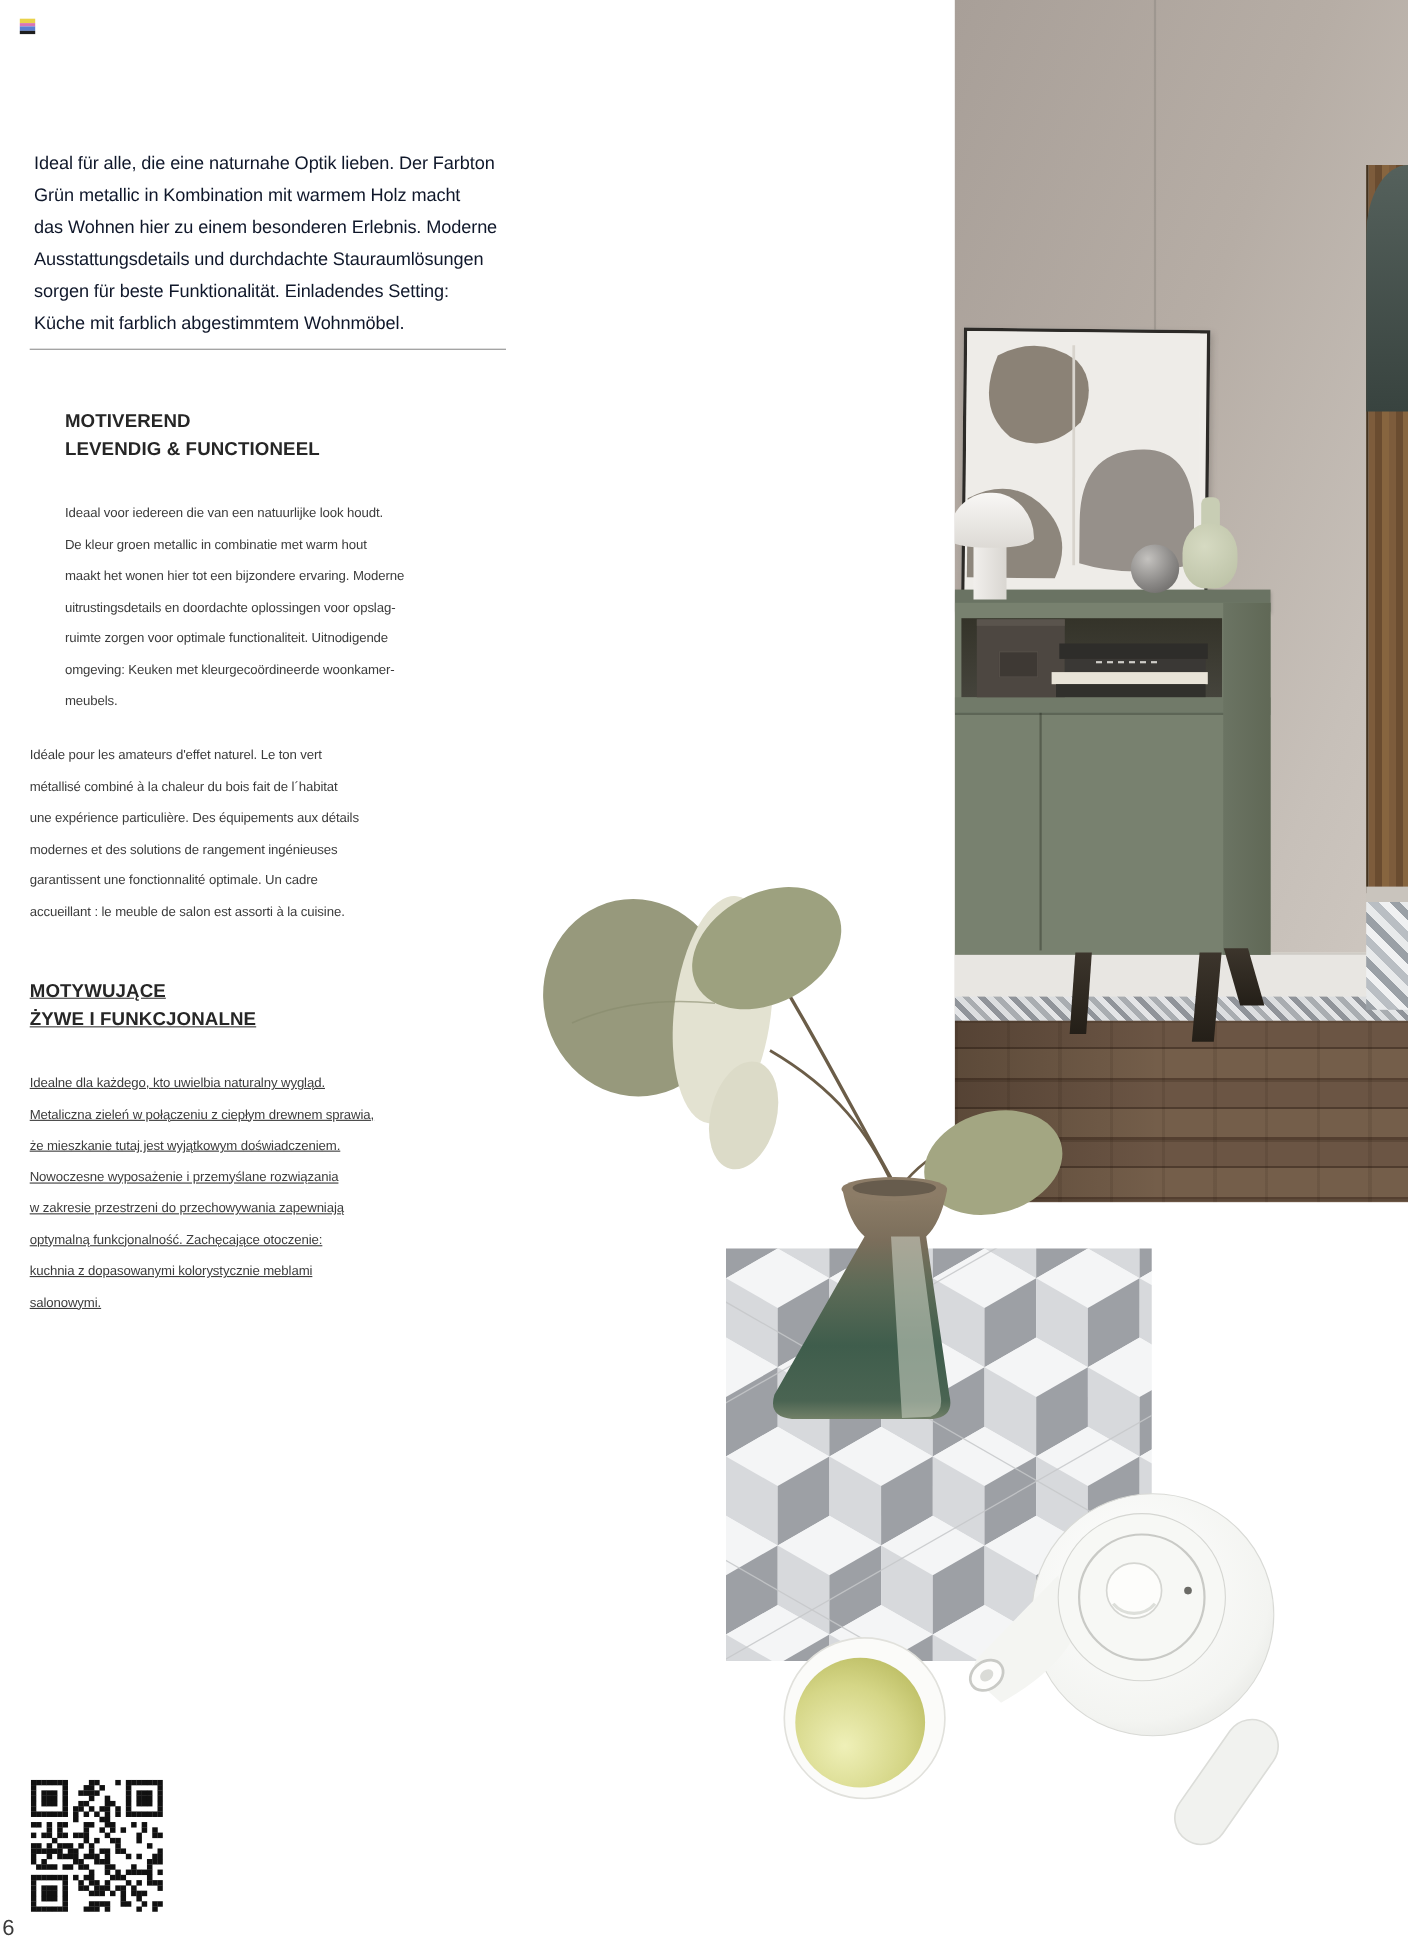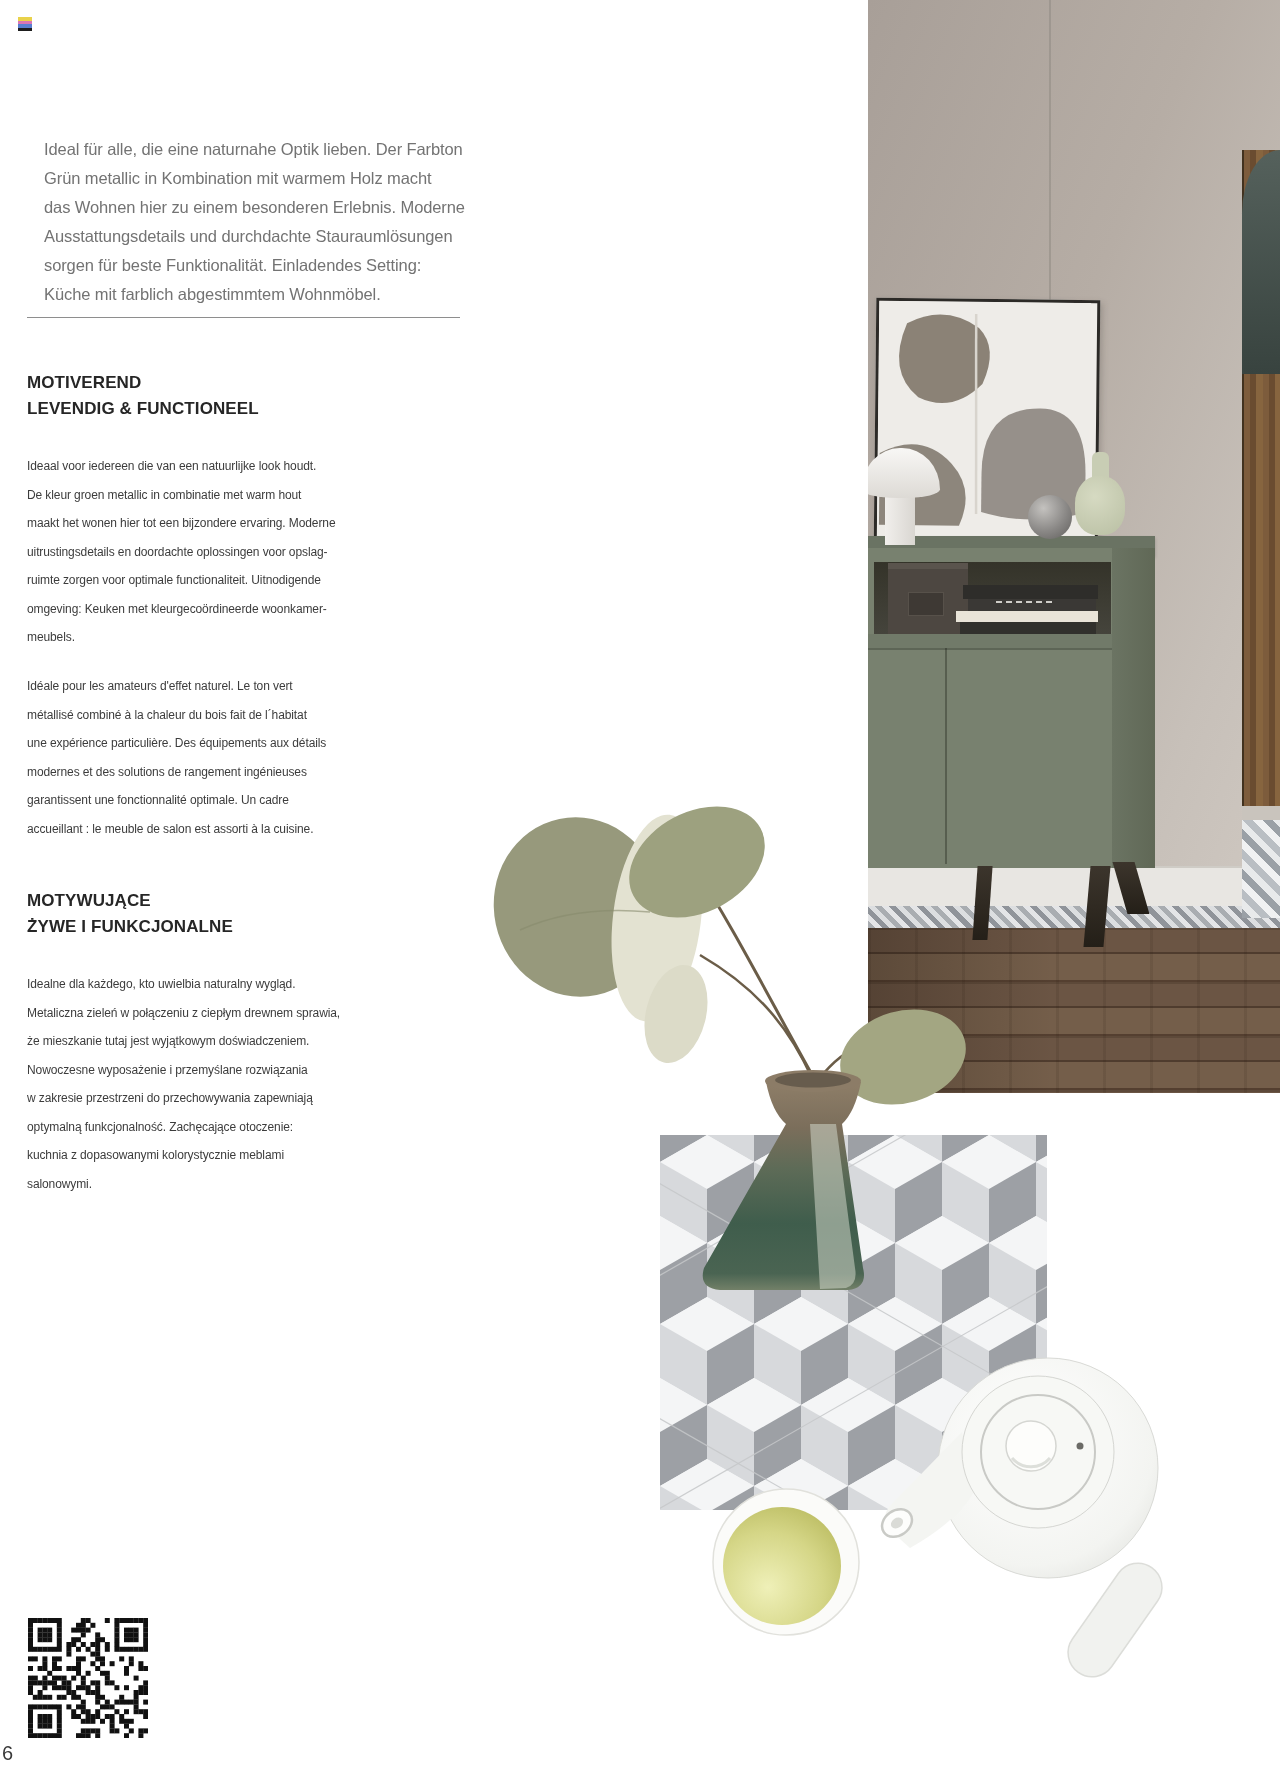--- a/index.html
+++ b/index.html
@@ -4,31 +4,31 @@
 <style>
   html,body{margin:0;padding:0;background:#ffffff;}
   .page{position:relative;width:1280px;height:1770px;background:#fff;overflow:hidden;
         font-family:"Liberation Sans",sans-serif;color:#3b3b3b;}
   .abs{position:absolute;}
   
   .color-bar{left:18px;top:17px;width:14px;height:14px;display:flex;flex-direction:column;}
   .color-bar span{flex:1;}
   .title{left:27px;top:-10px;font-size:40px;line-height:57px;font-weight:800;
          letter-spacing:-1px;color:#1c1c1c;white-space:pre-line;}
-  .lead{left:44px;top:118px;width:460px;font-size:16.5px;line-height:29px;
-        color:#737373;white-space:pre-line;letter-spacing:-0.1px;}
+  .lead{left:31px;top:118px;width:460px;font-size:16.5px;line-height:29px;
+        color:#0f172a;white-space:pre-line;letter-spacing:-0.1px;}
   .divider{left:27px;top:317px;width:433px;height:1px;background:#8e8e8e;}
   .lang-block{left:27px;width:470px;white-space:pre-line;}
   .lang-heading{font-size:17px;line-height:26px;font-weight:700;color:#262626;
                 letter-spacing:0.1px;white-space:pre-line;}
   .lang-body{margin-top:12px;font-size:12px;line-height:28.5px;color:#3c3c3c;
              white-space:pre-line;letter-spacing:-0.1px;}
-  .block-nl{top:352px;}
+  .block-nl{top:352px;margin-left:32px;}
   .block-fr{top:642px;}
-  .block-pl{top:870px;}
+  .block-pl{top:870px;text-decoration:underline;}
   .page-number{left:2px;top:1742px;font-size:20px;color:#3a3a3a;}
   
   .photo{left:868px;top:0;width:412px;height:1093px;overflow:hidden;
          background:linear-gradient(112deg,#a89f98 0%,#b6ada5 40%,#c7c0b9 72%,#d3ccc5 100%);}
   .cord{left:181px;top:0;width:2px;height:302px;background:#8f8a84;opacity:.55;}
   .baseboard{left:0;top:866px;width:412px;height:42px;background:#e8e6e2;
              border-top:2px solid #cfccc6;}
   .mosaic-strip{left:0;top:906px;width:412px;height:22px;
       background:repeating-linear-gradient(45deg,#a9adb1 0 5px,#e4e5e7 5px 10px,#90949a 10px 15px,#dcdee0 15px 20px);}
   .wood-floor{left:0;top:928px;width:412px;height:165px;

